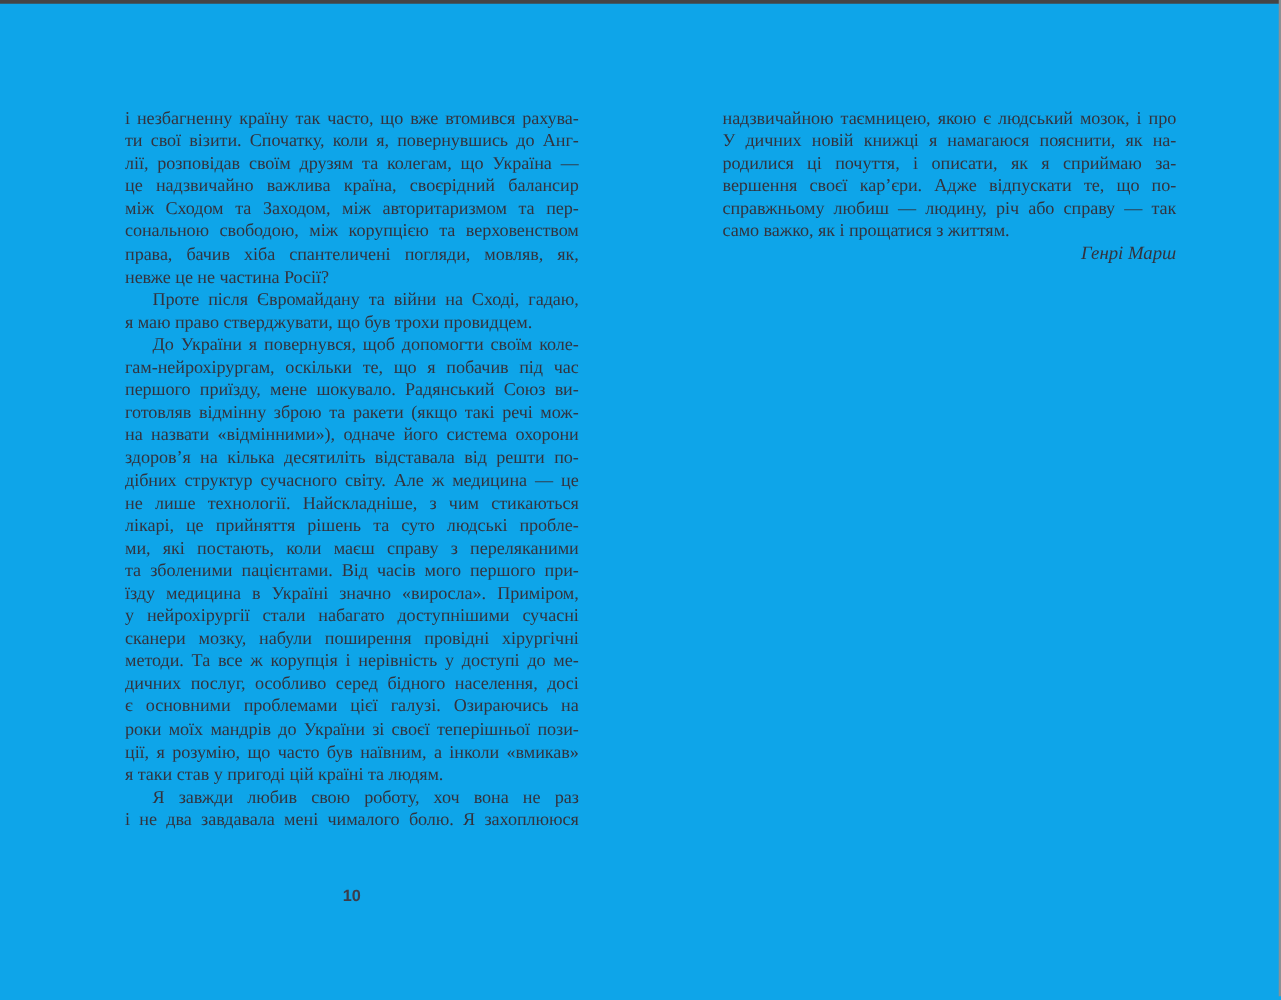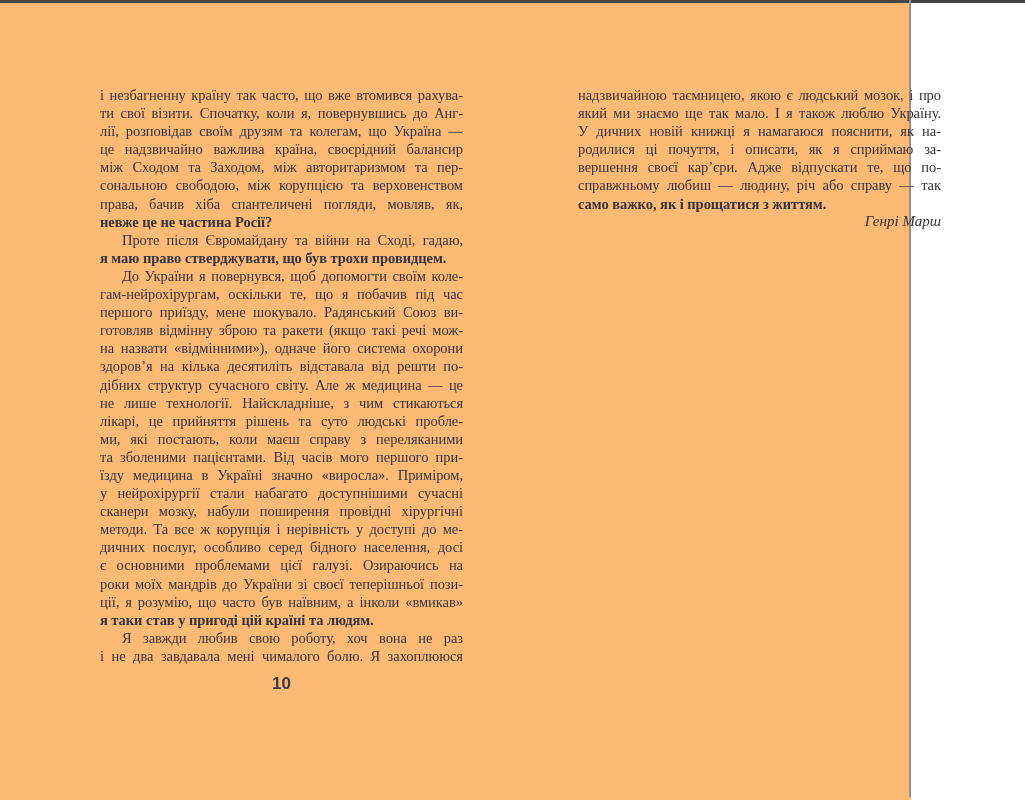--- a/index.html
+++ b/index.html
@@ -6,23 +6,23 @@
     margin: 0;
     padding: 0;
     width: 1025px;
     height: 800px;
     background: #ffffff;
     font-family: "Liberation Serif", serif;
     overflow: hidden;
   }
   .screen {
     position: relative;
-    width: 911px;
+    width: 1025px;
     height: 800px;
-    background: #fdba74;
+    background: #0ea5e9;
   }
   .top-border {
     position: absolute;
     top: 0; left: 0;
     width: 1025px;
     height: 3px;
   }
   .right-border {
     position: absolute;
     top: 0; right: 0;
@@ -43,34 +43,33 @@
     font-size: 14.5px;
     line-height: 18.1px;
     letter-spacing: -0.05px;
     text-align: justify;
     text-align-last: justify;
     overflow: hidden;
     white-space: nowrap;
   }
   .line.last {
     text-align-last: left;
-    font-weight: bold;
   }
   .line.indent {
     text-indent: 22px;
   }
   .page-number {
     position: absolute;
     left: 0;
-    top: 588px;
+    top: 623px;
     width: 363px;
     text-align: center;
     font-family: "Liberation Sans", sans-serif;
     font-weight: 700;
-    font-size: 17px;
+    font-size: 13px;
   }
   .signature {
     width: 363px;
     text-align: right;
     font-style: italic;
     font-size: 15px;
   }
 </style>
 </head>
 <body style="color: rgb(51, 51, 62);">
@@ -113,21 +112,20 @@
         <div class="line last">я таки став у пригоді цій країні та людям.</div>
         <div class="line indent">Я завжди любив свою роботу, хоч вона не раз</div>
         <div class="line">і не два завдавала мені чималого болю. Я захоплююся</div>
       </div>
     <div class="page-number" style="color: rgb(60, 60, 73);">10</div>
   </div>
 
   <div class="page page-right">
     <div class="text-block">
         <div class="line">надзвичайною таємницею, якою є людський мозок, і про</div>
-        <div class="line">який ми знаємо ще так мало. І я також люблю Україну.</div>
         <div class="line">У дичних новій книжці я намагаюся пояснити, як на-</div>
         <div class="line">родилися ці почуття, і описати, як я сприймаю за-</div>
         <div class="line">вершення своєї кар’єри. Адже відпускати те, що по-</div>
         <div class="line">справжньому любиш — людину, річ або справу — так</div>
         <div class="line last">само важко, як і прощатися з життям.</div>
       </div>
     <div class="signature">Генрі Марш</div>
   </div>
 </div>
 

